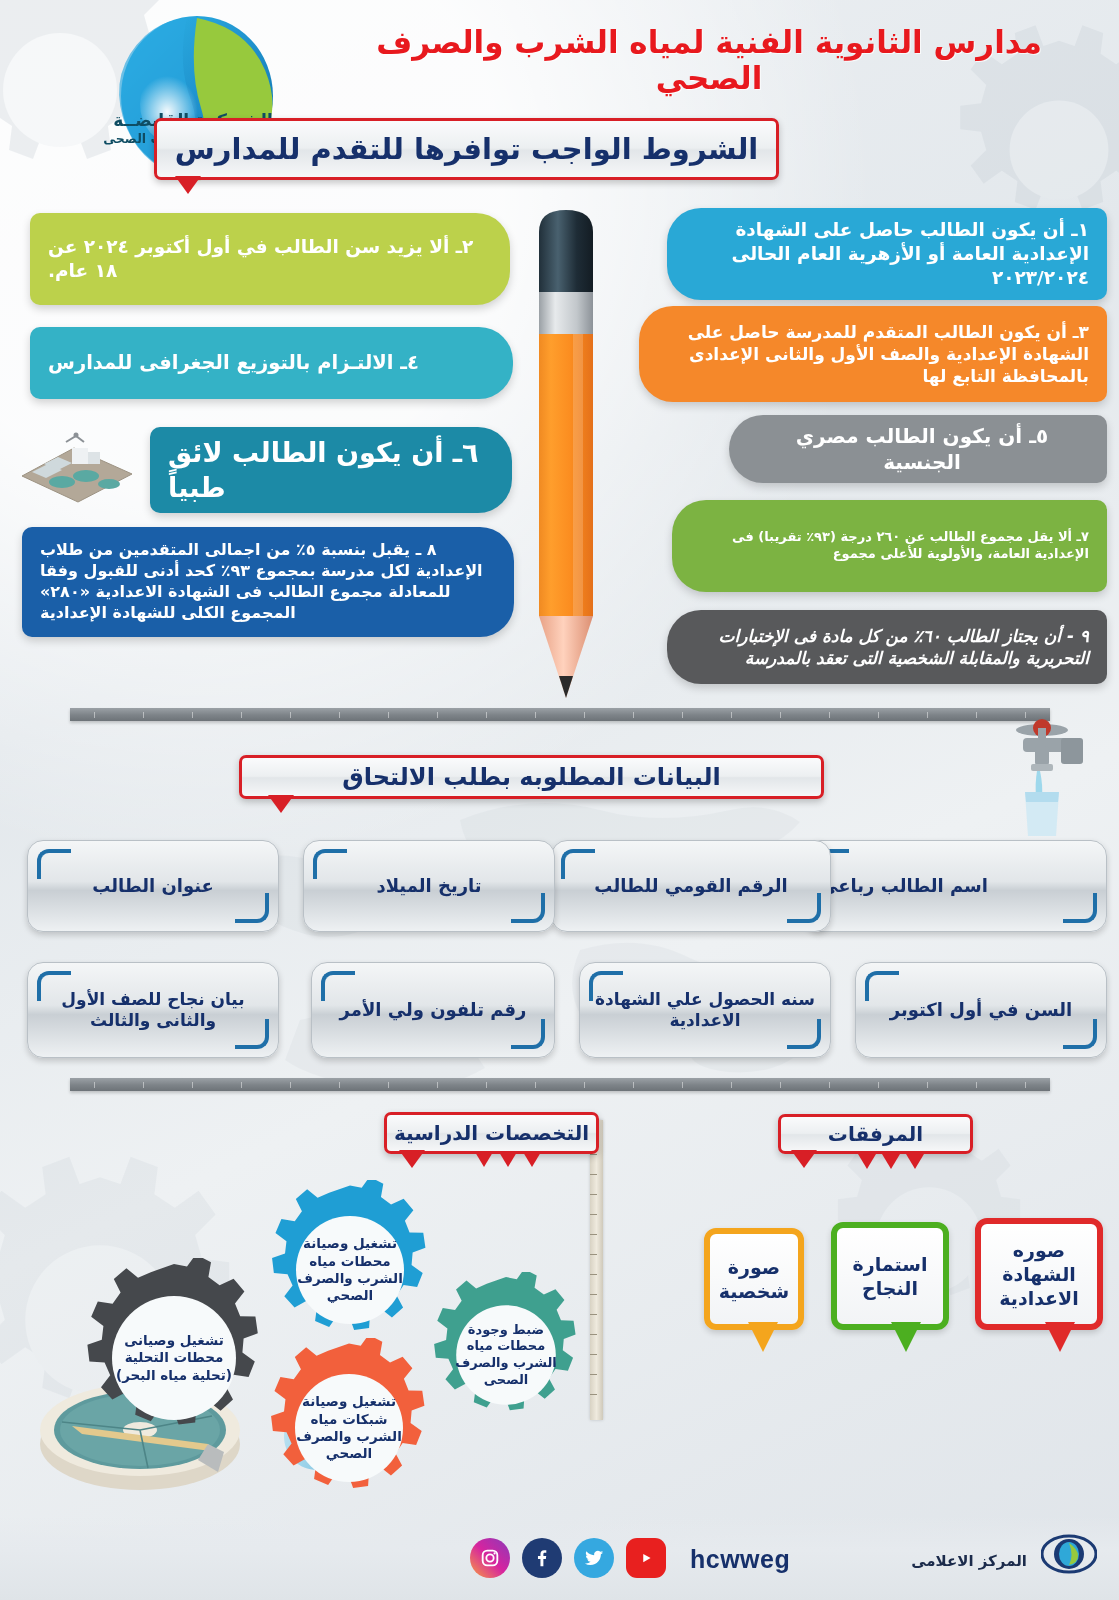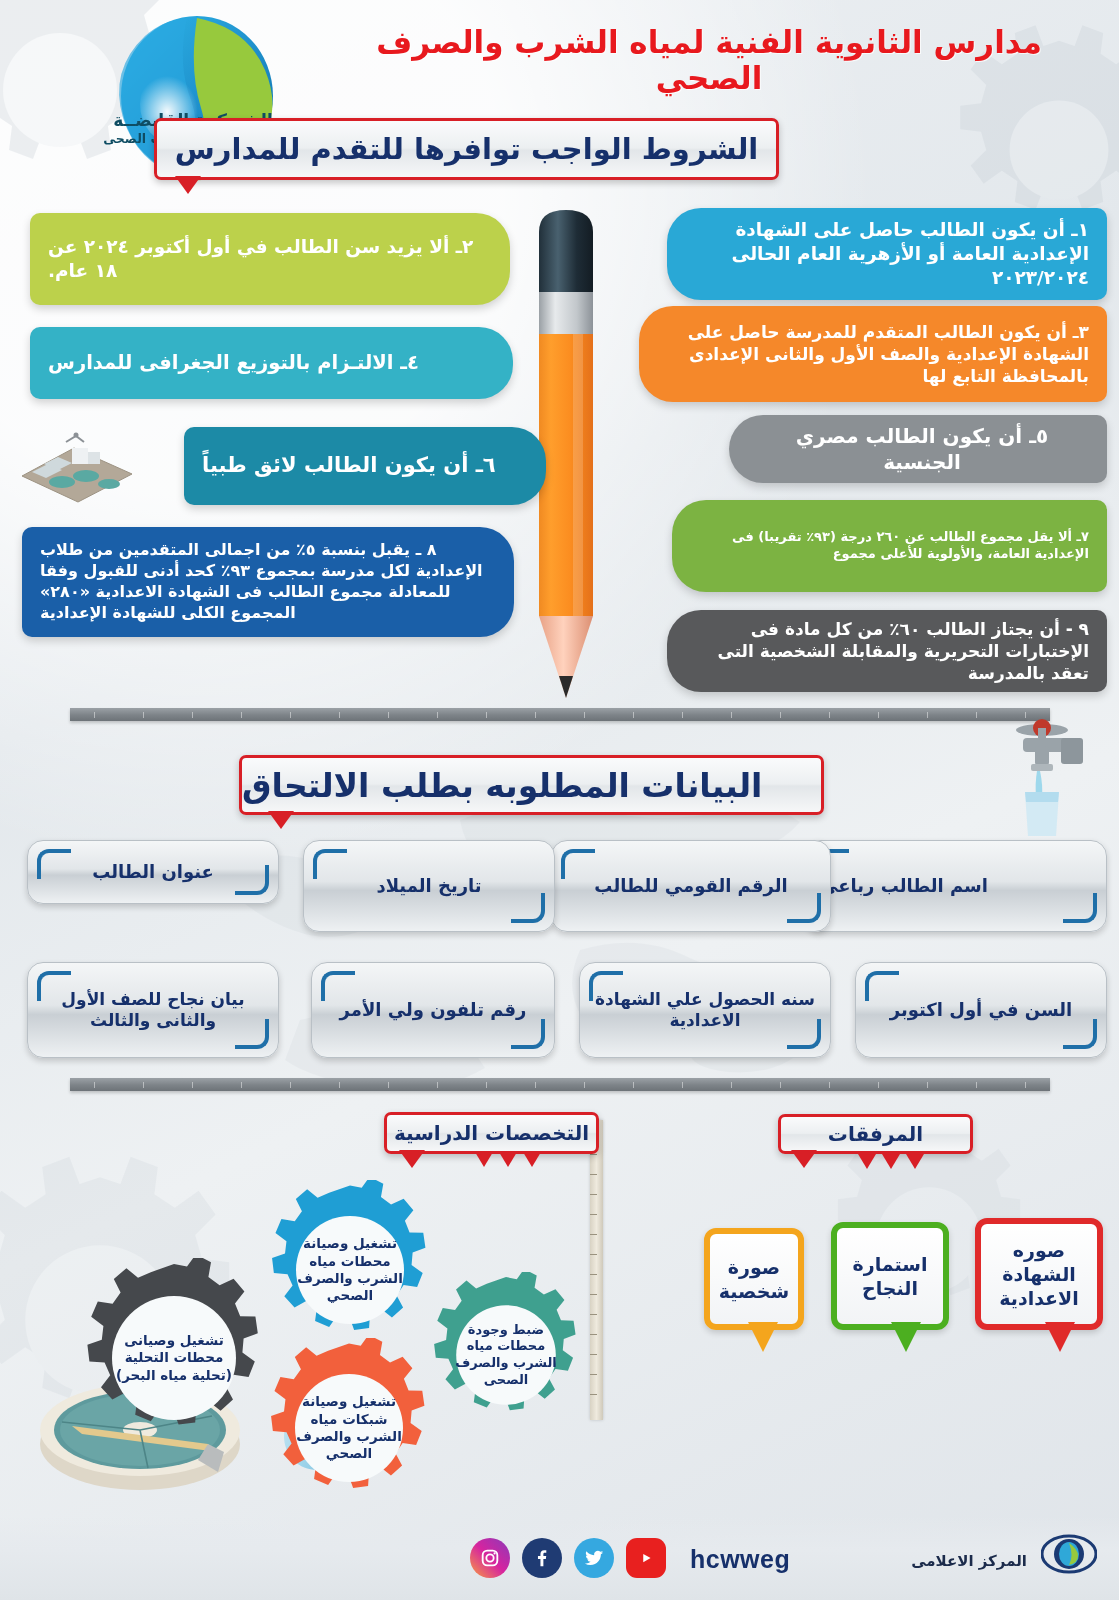--- a/index.html
+++ b/index.html
@@ -41,21 +41,21 @@
     display:flex; align-items:center; justify-content:center;
     color:#16306b; font-weight:bold;
   }
   .ribbon .tail{
     position:absolute; bottom:-17px; width:0; height:0;
     border-left:13px solid transparent; border-right:13px solid transparent;
     border-top:18px solid #d81f26;
   }
   #ribbon-conditions{ right:340px; top:118px; width:625px; height:62px; font-size:29px; }
   #ribbon-conditions .tail{ left:18px; }
-  #ribbon-data{ right:295px; top:755px; width:585px; height:60px; font-size:33px;justify-content:flex-end; }
+  #ribbon-data{ right:295px; top:755px; width:585px; height:44px; font-size:24px; }
   #ribbon-data .tail{ left:26px; }
   #ribbon-specializations{ right:520px; top:1112px; width:215px; height:42px; font-size:20px; }
   #ribbon-specializations .tail{ left:12px; }
   #ribbon-attachments{ right:146px; top:1114px; width:195px; height:40px; font-size:20px; }
   #ribbon-attachments .tail{ left:10px; }
   .arrows{ position:absolute; display:flex; gap:6px; z-index:7; }
   .arrows i{ width:0;height:0; border-left:9px solid transparent; border-right:9px solid transparent;
              border-top:15px solid #d81f26; display:block; }
   #arrows-spec{ right:578px; top:1152px; }
   #arrows-att{ right:195px; top:1154px; }
@@ -71,24 +71,24 @@
   .cond.right{ border-radius:34px 10px 10px 34px; padding:8px 18px 8px 26px; text-align:right; justify-content:flex-start;}
   .cond.left { border-radius:10px 34px 34px 10px; padding:8px 26px 8px 18px; text-align:left;  justify-content:flex-end;}
   .cond span{ display:block; width:100%; line-height:1.3; }
 
   #cond-1{ right:12px; top:208px; width:440px; min-height:92px; background:#29a8d6; font-size:18.5px; }
   #cond-2{ left:30px;  top:213px; width:480px; min-height:92px; background:#bcd14b; font-size:18.5px;
            border-radius:10px 34px 34px 10px; }
   #cond-3{ right:12px; top:306px; width:468px; min-height:96px; background:#f5882a; font-size:17px; }
   #cond-4{ left:30px;  top:327px; width:483px; min-height:72px; background:#34b2c6; font-size:19.5px; }
   #cond-5{ right:12px; top:415px; width:378px; min-height:66px; background:#8b9094; font-size:20px;text-align:center; }
-  #cond-6{ left:150px; top:427px; width:362px; min-height:78px; background:#1c8aa6; font-size:21px;margin-left:34px; }
+  #cond-6{ left:150px; top:427px; width:362px; min-height:78px; background:#1c8aa6; font-size:27px; }
   #cond-7{ right:12px; top:500px; width:435px; min-height:92px; background:#7cb342; font-size:13px; }
   #cond-8{ left:22px;  top:527px; width:492px; min-height:110px; background:#1a5fa8; font-size:16px; }
-  #cond-9{ right:12px; top:610px; width:440px; min-height:74px; background:#58595b; font-size:17px; }
+  #cond-9{ right:12px; top:610px; width:440px; min-height:74px; background:#58595b; font-size:17px;font-style:italic; }
 
   
   .plant-icon{ position:absolute; left:14px; top:432px; width:125px; height:72px; z-index:5; }
   
   .faucet{ position:absolute; right:14px; top:700px; width:110px; height:140px; z-index:5; }
 
   
   .ruler{
     position:absolute; height:13px; z-index:4;
     background:linear-gradient(180deg,#9ba1a6 0%,#7d8388 55%,#6d7378 100%);
@@ -348,21 +348,21 @@
 
 <div class="chip" style="right:12px;  top:840px; width:302px; height:92px;justify-content:flex-end;">
   <span>اسم الطالب رباعي</span>
   </div>
 <div class="chip" style="right:288px; top:840px; width:280px; height:92px;">
   <span>الرقم القومي للطالب</span>
   </div>
 <div class="chip" style="right:564px; top:840px; width:252px; height:92px;">
   <span>تاريخ الميلاد</span>
   </div>
-<div class="chip" style="right:840px; top:840px; width:252px; height:64px;">
+<div class="chip" style="right:840px; top:840px; width:252px; height:92px;">
   <span>عنوان الطالب</span>
   </div>
 
 <div class="chip" style="right:12px;  top:962px; width:252px; height:96px;">
   <span>السن في أول اكتوبر</span>
   </div>
 <div class="chip" style="right:288px; top:962px; width:252px; height:96px; font-size:17px;">
   <span>سنه الحصول علي الشهادة الاعدادية</span>
   </div>
 <div class="chip" style="right:564px; top:962px; width:244px; height:96px;">

